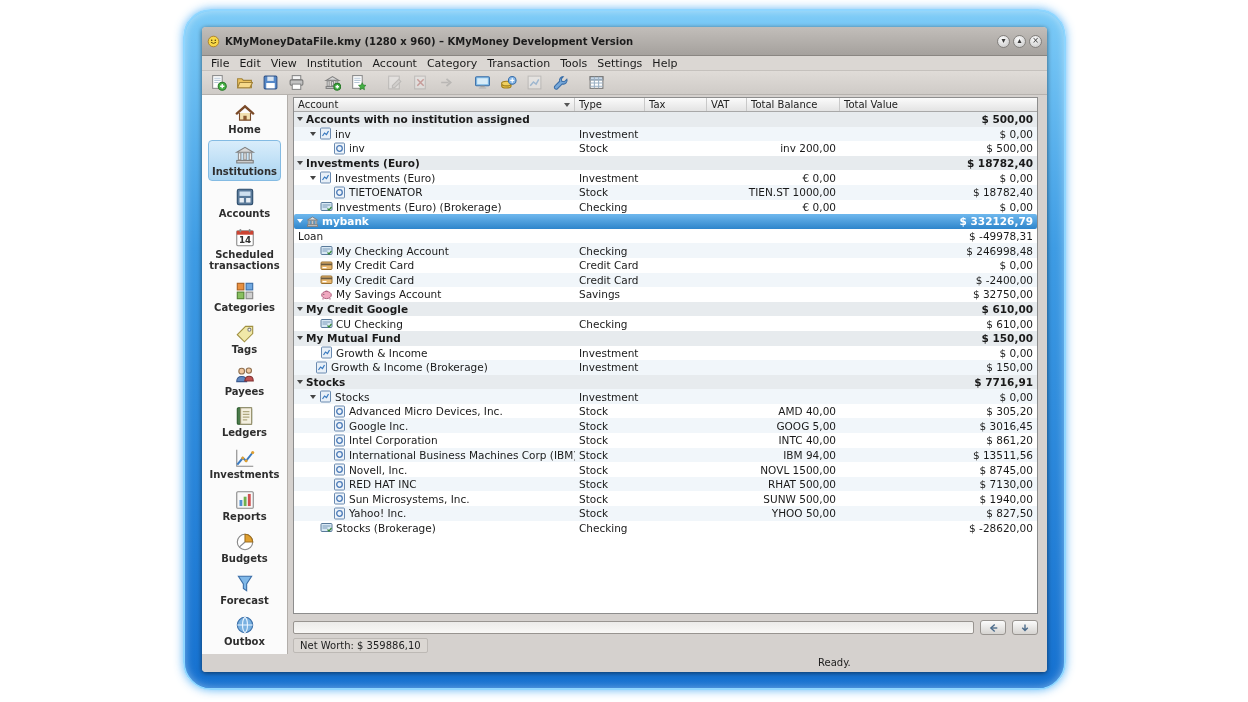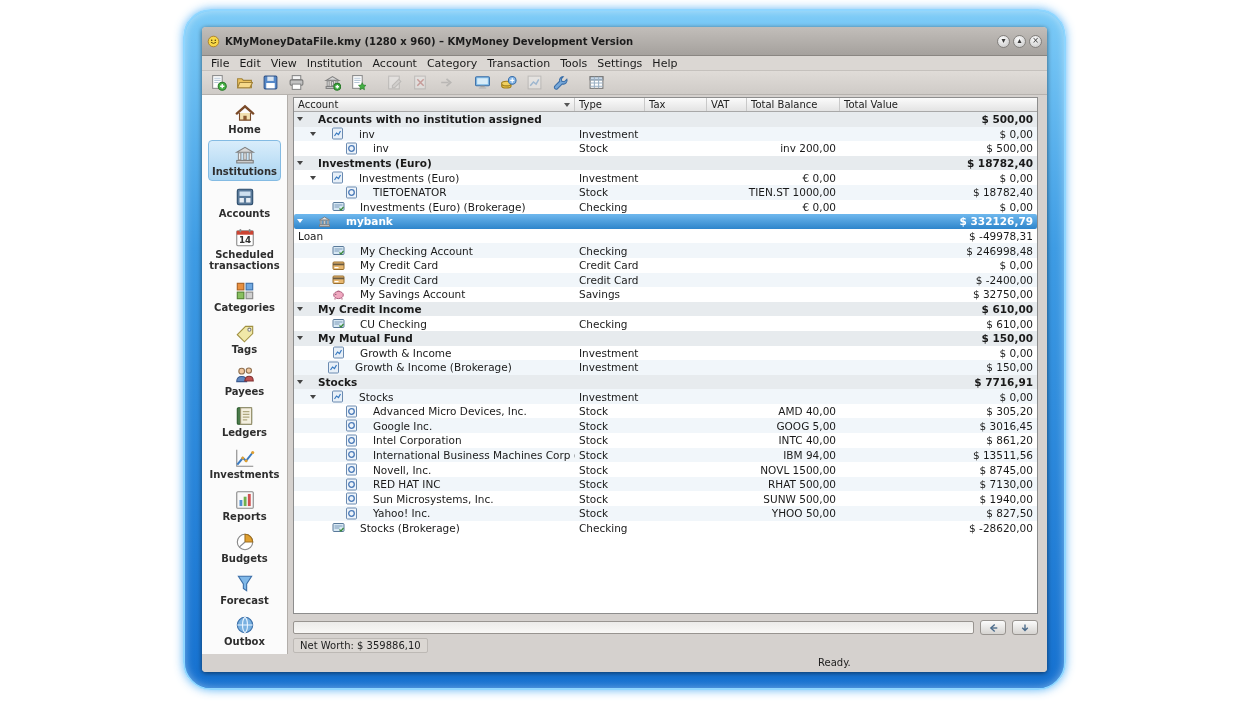--- a/index.html
+++ b/index.html
@@ -45,21 +45,21 @@
   .thead{height:14px;flex:none;display:flex;background:linear-gradient(#fbfbfb,#e3e3e3);
     border-bottom:1px solid #a8a8a8;font-size:10px;color:#222}
   .th{display:flex;align-items:center;padding:0 4px;border-right:1px solid #c9c9c9;white-space:nowrap;cursor:pointer}
   .w-acct{width:281px}.w-type{width:70px}.w-tax{width:62px}.w-vat{width:40px}.w-bal{width:93px}.w-val{flex:1;border-right:none}
   .sort-tri{margin-left:auto;width:0;height:0;border-left:3.5px solid transparent;border-right:3.5px solid transparent;border-top:4px solid #555}
   .rows{flex:1;overflow:hidden}
   .grid-row{display:flex;height:14.6px;align-items:center;font-size:10.5px;color:#1a1a1a;cursor:default}
   .grid-row.alt{background:#f1f6fa}
   .grid-row.inst{background:#e7ebee;font-weight:bold}
   .grid-row.sel{background:linear-gradient(#6fb8ee,#2e85cb);color:#fff;font-weight:bold;border-radius:2px}
-  .c-account{width:281px;flex:none;display:flex;align-items:center;gap:15px;overflow:hidden;white-space:nowrap}
+  .c-account{width:281px;flex:none;display:flex;align-items:center;gap:3px;overflow:hidden;white-space:nowrap}
   .c-type{width:70px;flex:none;padding-left:4px;overflow:hidden;white-space:nowrap}
   .c-tax{width:62px;flex:none}
   .c-vat{width:40px;flex:none}
   .c-balance{width:93px;flex:none;text-align:right;padding-right:4px;white-space:nowrap}
   .c-value{flex:1;text-align:right;padding-right:4px;white-space:nowrap}
   .tri{width:0;height:0;border-left:3.5px solid transparent;border-right:3.5px solid transparent;
     border-top:4.5px solid #444;flex:none;cursor:pointer}
   .sel .tri{border-top-color:#fff}
   .tri-sp{width:7px;flex:none}
   .row-ic{width:13px;height:13px;flex:none}
@@ -551,21 +551,21 @@
                 </div>
                 <div class="c-type">Savings</div>
                 <div class="c-tax"></div>
                 <div class="c-vat"></div>
                 <div class="c-balance"></div>
                 <div class="c-value">$ 32750,00</div>
               </div>
               <div class="grid-row alt inst">
                 <div class="c-account" style="padding-left:3px">
                   <span class="tri"></span>
-                  <span>My Credit Income</span>
+                  <span>My Credit Google</span>
                 </div>
                 <div class="c-type"></div>
                 <div class="c-tax"></div>
                 <div class="c-vat"></div>
                 <div class="c-balance"></div>
                 <div class="c-value">$ 610,00</div>
               </div>
               <div class="grid-row">
                 <div class="c-account" style="padding-left:16px">
                   <span class="tri-sp"></span>

